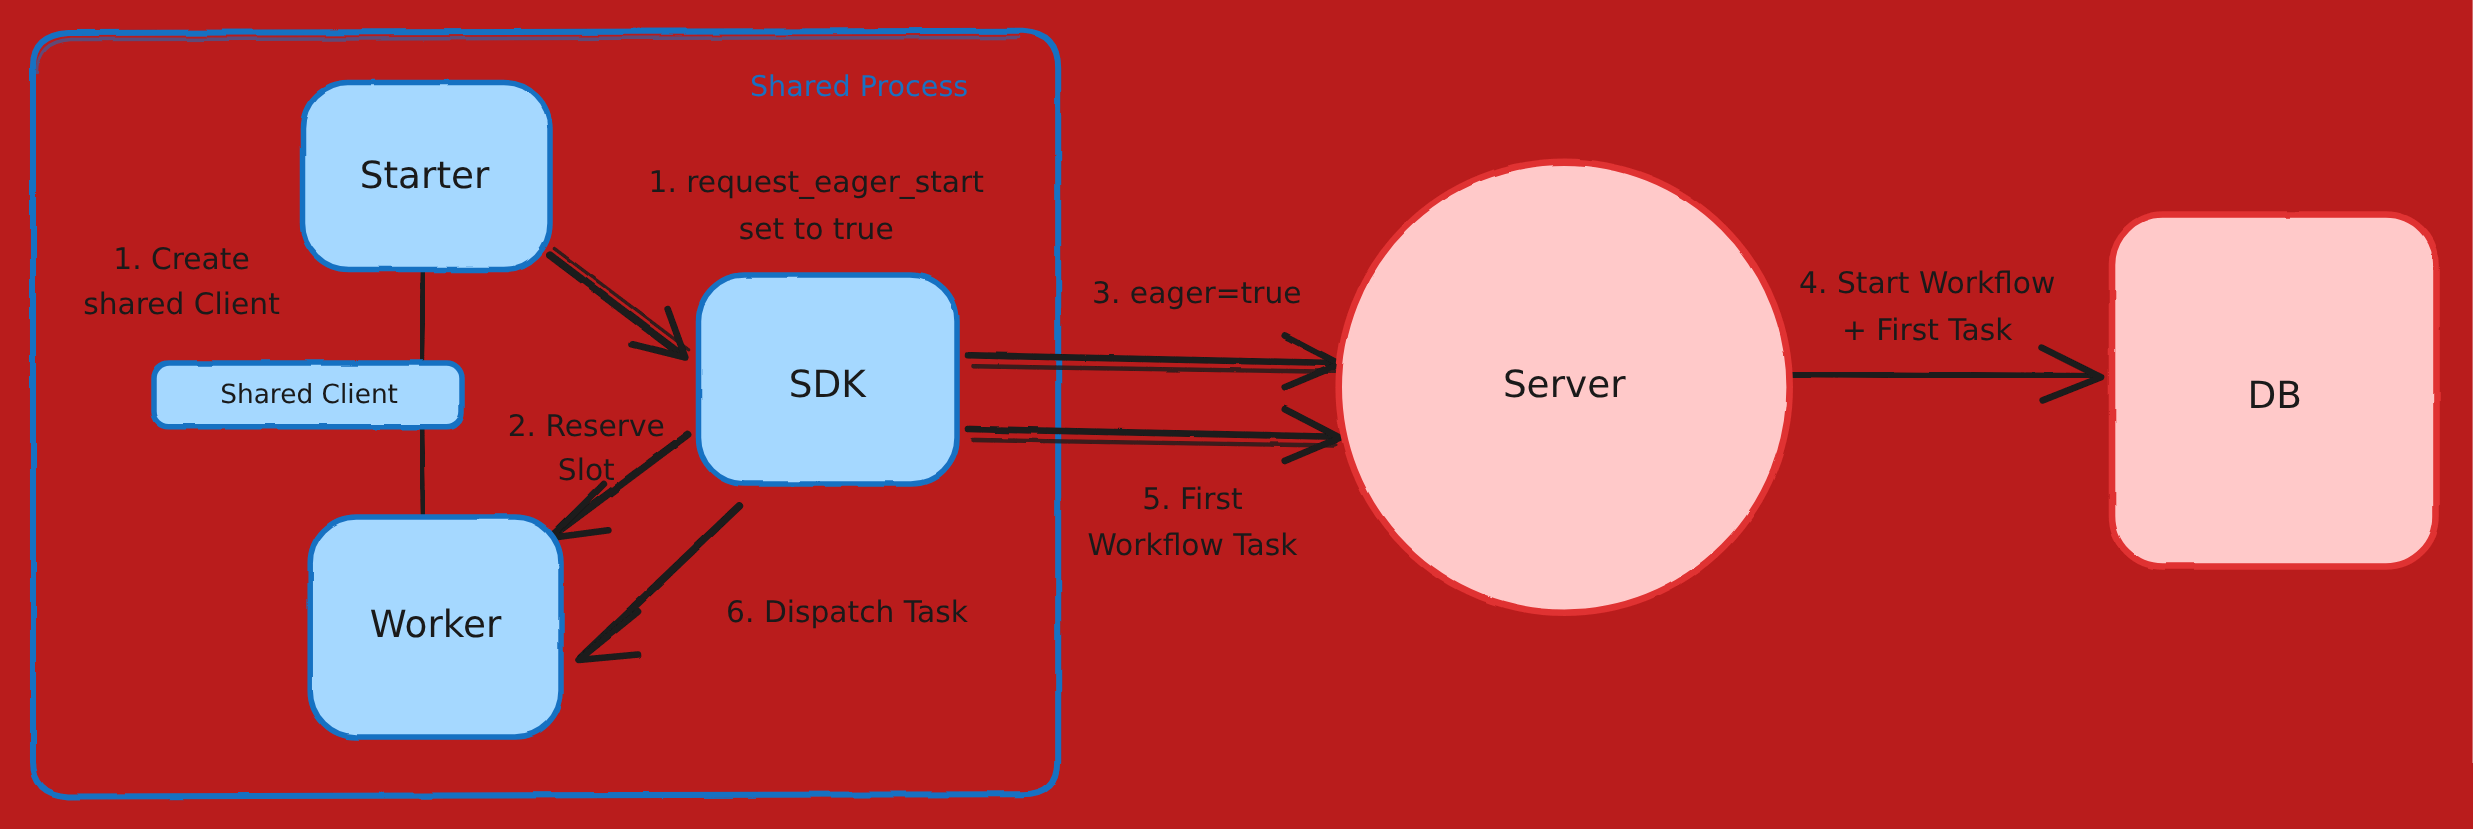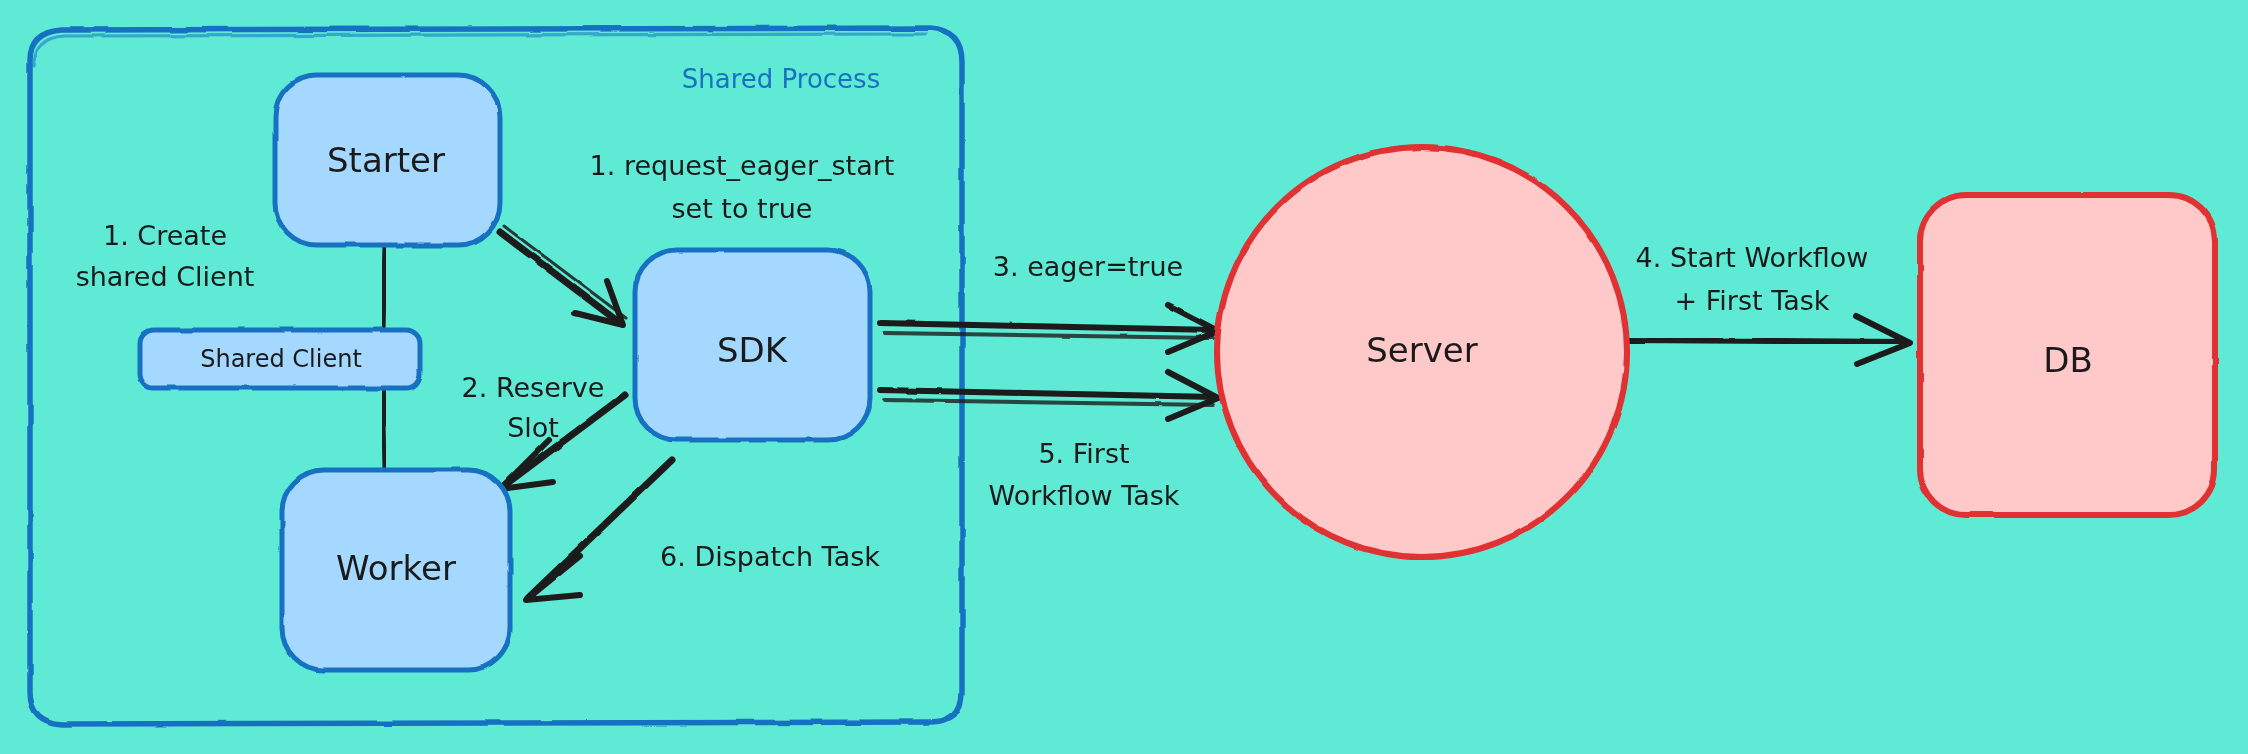--- a/index.html
+++ b/index.html
@@ -10,21 +10,21 @@
   body {
     width: 2248px;
     height: 754px;
     font-family: "DejaVu Sans", sans-serif;
     overflow: hidden;
   }
   #canvas {
     position: relative;
     width: 2248px;
     height: 754px;
-    background: #5eead4;
+    background: #b91c1c;
   }
   #diagram-svg {
     position: absolute;
     top: 0;
     left: 0;
     width: 2248px;
     height: 754px;
   }
   .node-label {
     fill: #1a1a1a;

